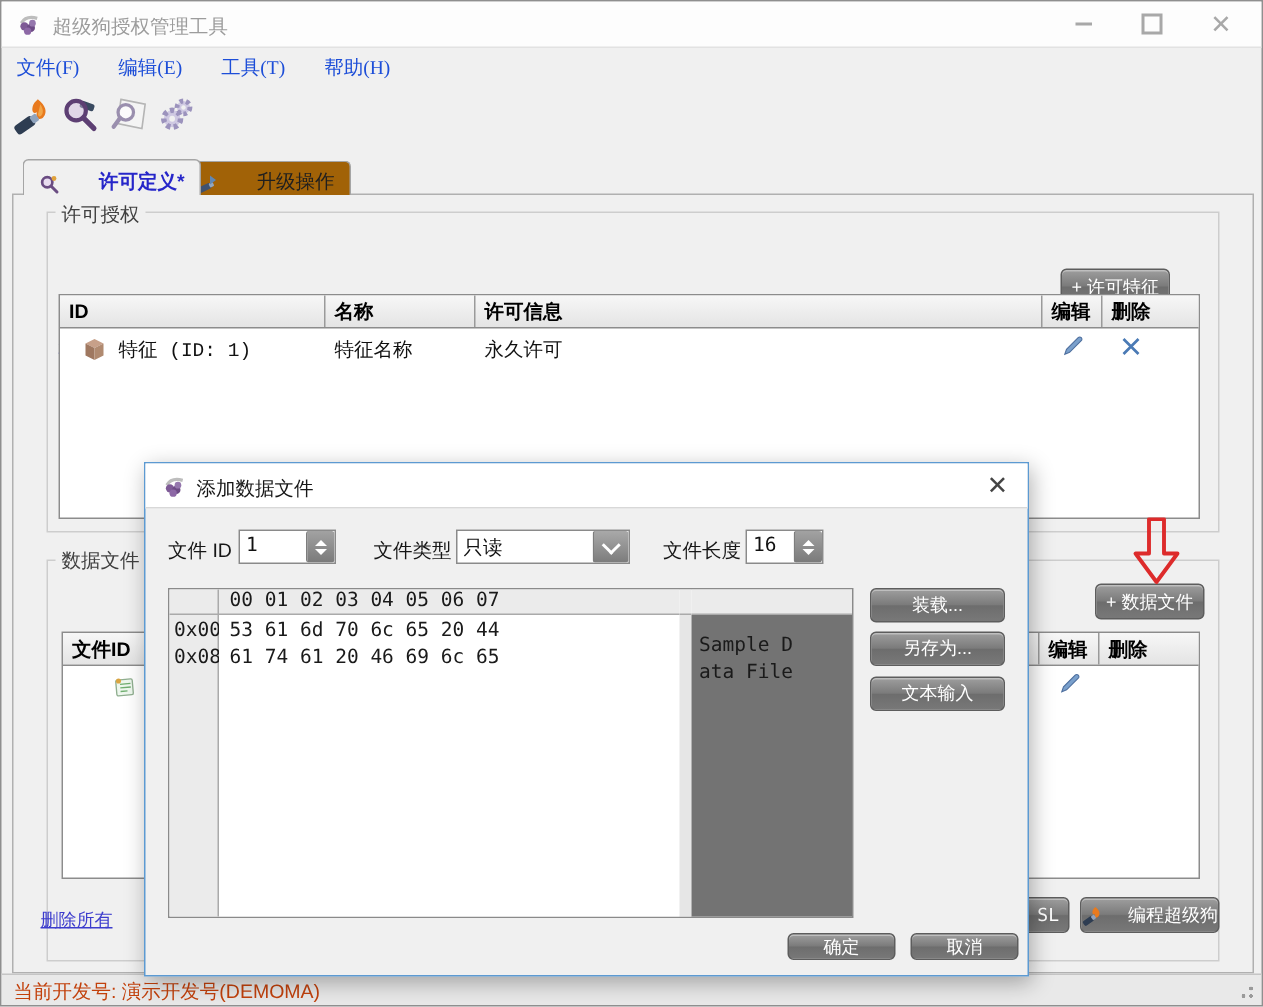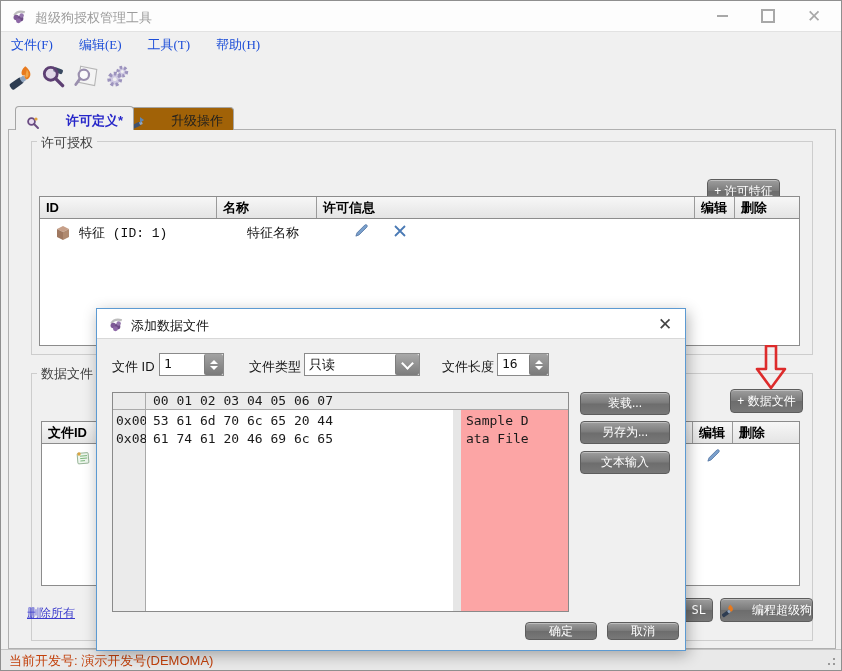--- a/index.html
+++ b/index.html
@@ -64,21 +64,21 @@
   .hexed{position:absolute;left:15px;top:83px;width:457px;height:220px;border:1px solid #8a8a8a;background:#fff;display:grid;grid-template-columns:33px 307px 8px auto;grid-template-rows:17px 1fr;box-sizing:border-box;font-family:"DejaVu Sans Mono","Liberation Mono",monospace;font-size:13px;color:#1a1a1a;}
   .hx-gut-h{background:#ebebeb;border-right:1px solid #aaa;border-bottom:1px solid #aaa;}
   .hx-col-h{background:#ebebeb;border-bottom:1px solid #aaa;padding-left:7px;line-height:16px;}
   .hx-div-h{background:#ebebeb;border-bottom:1px solid #aaa;}
   .hx-asc-h{background:#ebebeb;border-bottom:1px solid #aaa;}
   .hx-gut{background:#ebebeb;border-right:1px solid #aaa;padding-top:2px;text-align:center;}
   .hx-gut div{line-height:18px;padding-left:3px;}
   .hx-hex{background:#fff;padding-top:2px;}
   .hx-hex div{line-height:18px;padding-left:7px;white-space:pre;}
   .hx-div{background:#e6e6e6;}
-  .hx-asc{background:#fca5a5;padding-top:2px;}
+  .hx-asc{background:#737373;padding-top:12px;}
   .hx-asc div{line-height:18px;padding-left:5px;white-space:pre;}
 
   
   .statusbar{left:0;top:648px;width:840px;height:21px;background:#e9e9e9;border-top:1px solid #c5c5c5;display:flex;align-items:center;}
   .statusbar span{font-size:13px;color:#c2410c;padding-left:8px;}
   .grip{position:absolute;right:5px;top:655px;width:10px;height:10px;background:
     radial-gradient(circle at 8px 8px,#9a9a9a 1.2px,transparent 1.4px),
     radial-gradient(circle at 8px 3px,#9a9a9a 1.2px,transparent 1.4px),
     radial-gradient(circle at 3px 8px,#9a9a9a 1.2px,transparent 1.4px);}
 </style>
@@ -193,21 +193,22 @@
       <div class="cell" style="width:177px;padding-left:15px;">
         <span style="display:inline-flex;margin-right:8px;">
           <svg width="16" height="16" viewBox="0 0 16 16">
             <polygon points="8,1 14,4 8,7 2,4" fill="#c7a089"></polygon>
             <polygon points="2,4 8,7 8,15 2,12" fill="#9f7860"></polygon>
             <polygon points="14,4 8,7 8,15 14,12" fill="#b08a70"></polygon>
           </svg>
         </span>
         <span>特征 (ID: 1)</span>
       </div>
-      <div class="cell" style="width:100px;padding-left:6px;margin-left:24px;">特征名称</div>
+      <div class="cell" style="width:100px;padding-left:6px;">特征名称</div>
+      <div class="cell" style="width:378px;padding-left:6px;">永久许可</div>
       <div class="cell" style="width:40px;justify-content:center;">
         <span>
           <svg width="15" height="15" viewBox="0 0 16 16">
             <path d="M2 14 L3.2 10.5 L11.5 2.2 C12.1 1.6 13.1 1.6 13.7 2.2 C14.3 2.8 14.3 3.8 13.7 4.4 L5.4 12.7 Z" fill="#7aa0cc" stroke="#4e6f9e" stroke-width="0.8"></path>
           </svg>
         </span>
       </div>
       <div class="cell" style="flex:1;padding-left:12px;">
         <span>
           <svg width="14" height="14" viewBox="0 0 14 14">

